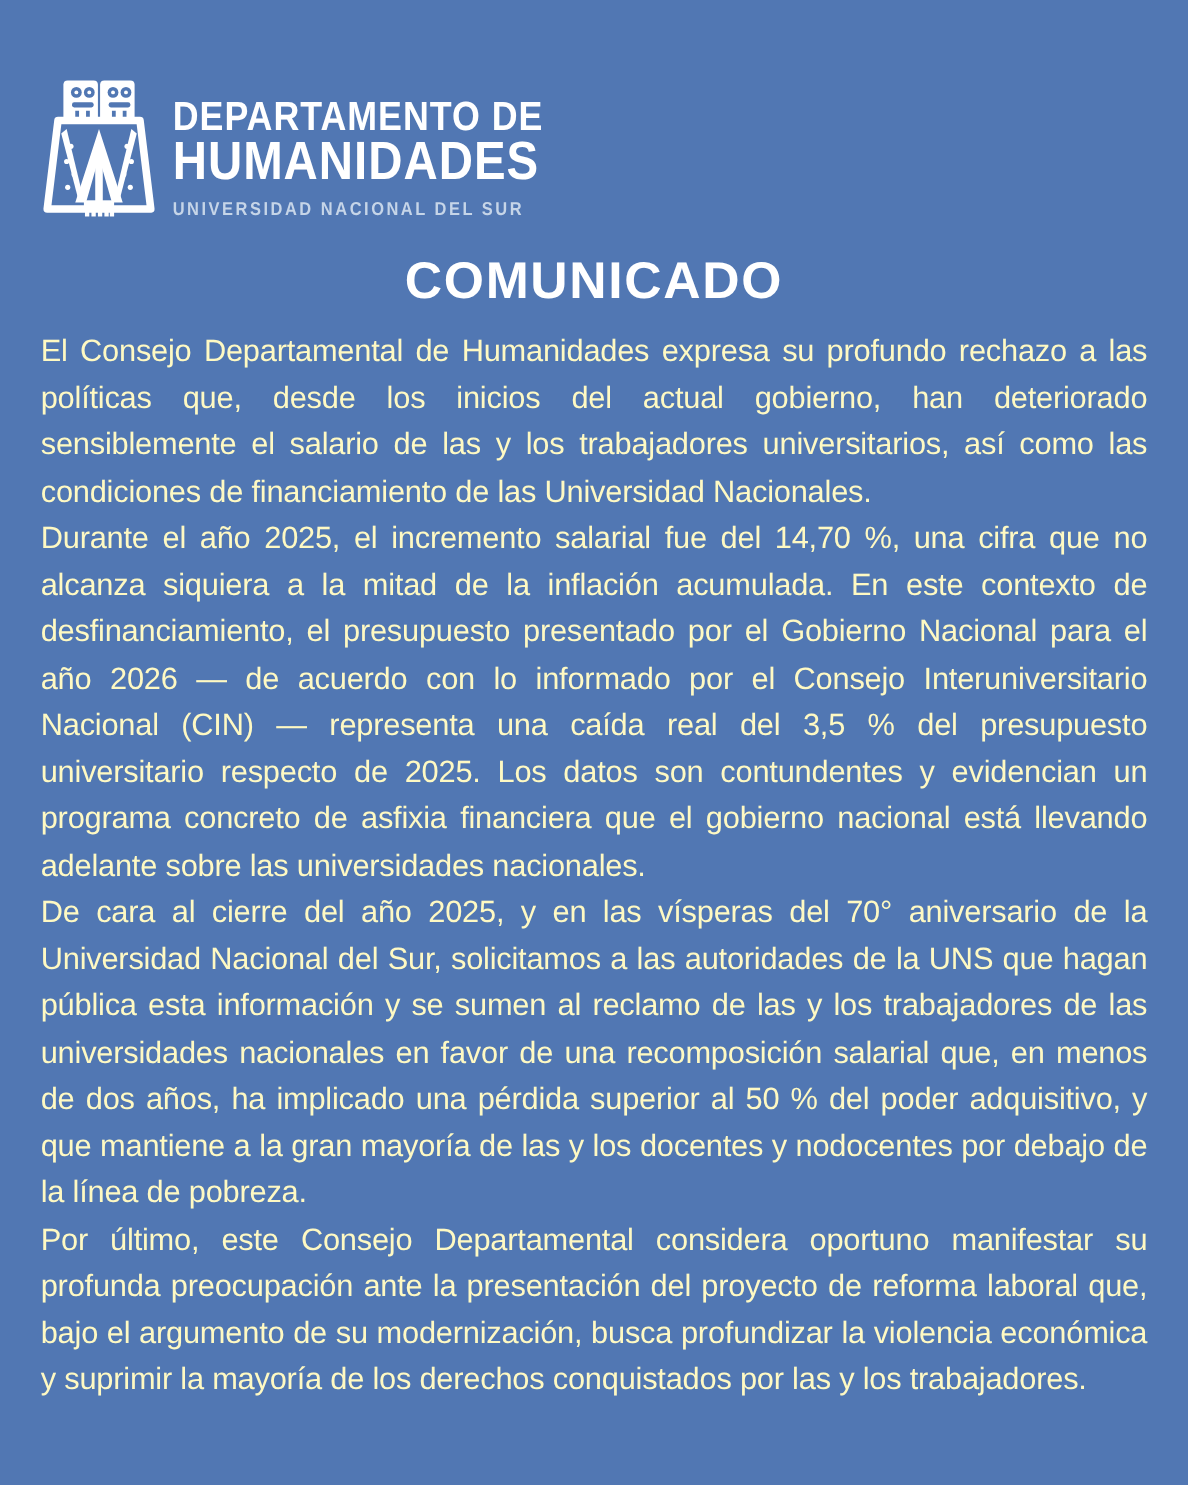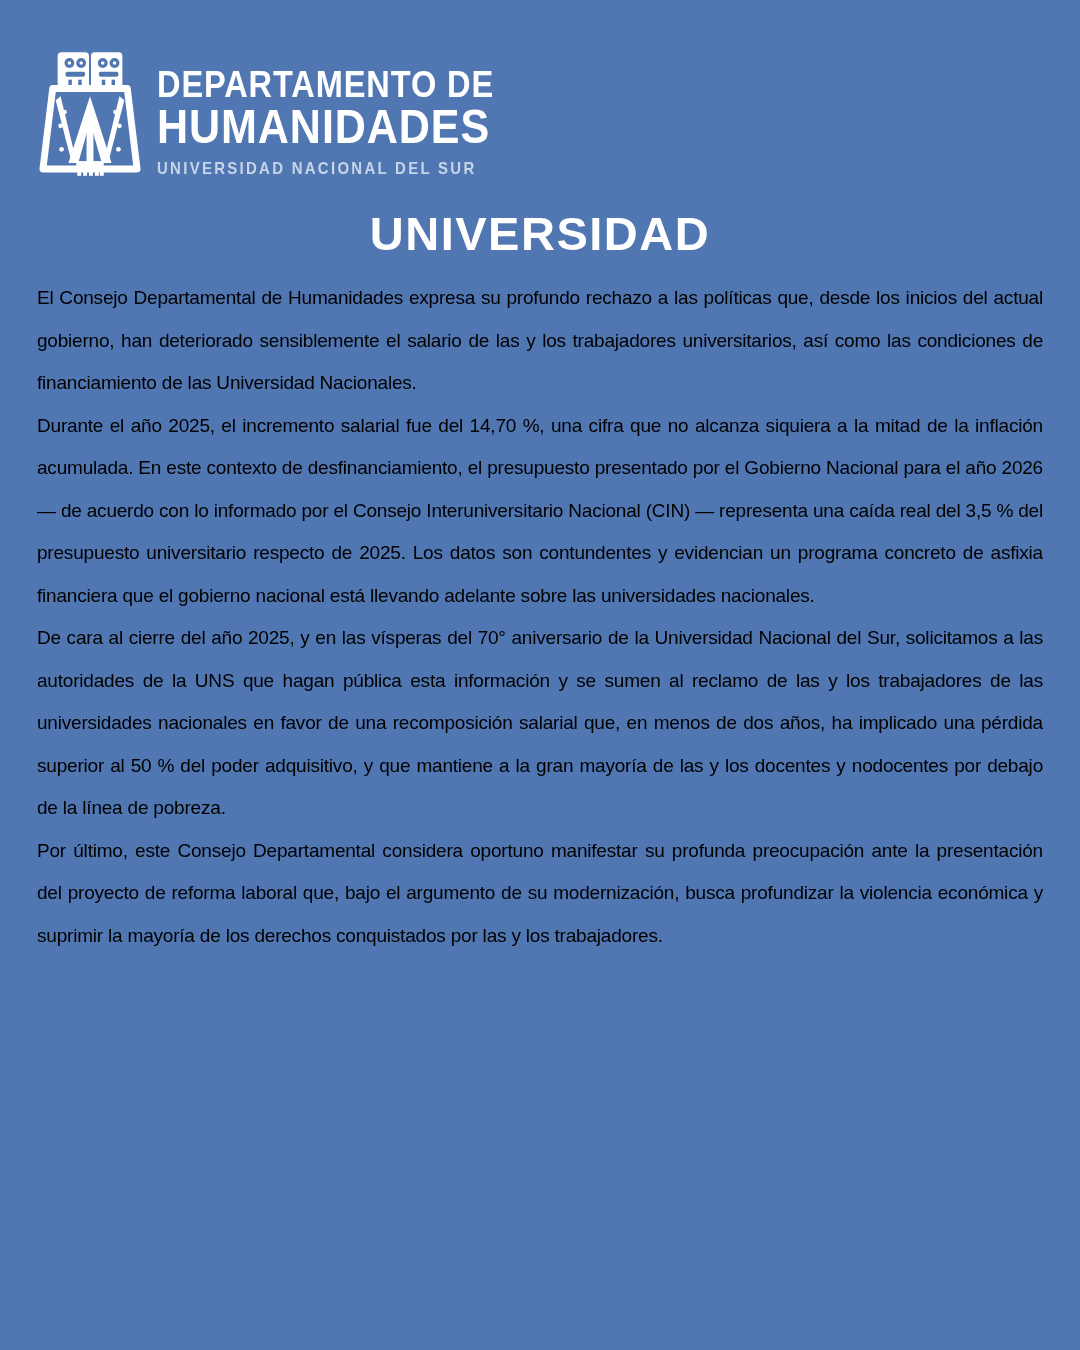--- a/index.html
+++ b/index.html
@@ -19,20 +19,21 @@
     height: 1350px;
     padding: 0 37px;
   }
   
   .logo-row {
     display: flex;
     align-items: flex-start;
     gap: 16px;
     padding-top: 50px;
     margin-left: 2px;
+    margin-top: 21px;
   }
   .logo-mark svg {
     width: 102px;
     height: 130px;
     display: block;
   }
   .wordmark {
     margin-top: 16px;
     color: #ffffff;
     transform: scaleX(0.88);
@@ -63,22 +64,22 @@
     text-align: center;
     color: #ffffff;
     font-size: 47px;
     font-weight: 800;
     letter-spacing: 1.5px;
     margin-top: 26px;
     margin-bottom: 16px;
   }
   
   .body-text {
-    color: #000000;
-    font-size: 19px;
+    color: #fef9c3;
+    font-size: 28px;
     letter-spacing: -0.2px;
     line-height: 42.5px;
     text-align: justify;
   }
   .body-text p {
     margin: 0;
   }
 </style>
 </head>
 <body>
@@ -146,21 +147,21 @@
         </g>
       </svg>
     </div>
     <div class="wordmark">
       <div class="wm-line1">DEPARTAMENTO DE</div>
       <div class="wm-line2">HUMANIDADES</div>
       <div class="wm-sub">UNIVERSIDAD NACIONAL DEL SUR</div>
     </div>
   </div>
 
-  <div class="title">UNIVERSIDAD</div>
+  <div class="title">COMUNICADO</div>
 
   <div class="body-text">
     <p>El Consejo Departamental de Humanidades expresa su profundo rechazo a las políticas que, desde los inicios del actual gobierno, han deteriorado sensiblemente el salario de las y los trabajadores universitarios, así como las condiciones de financiamiento de las Universidad Nacionales.</p>
     <p>Durante el año 2025, el incremento salarial fue del 14,70 %, una cifra que no alcanza siquiera a la mitad de la inflación acumulada. En este contexto de desfinanciamiento, el presupuesto presentado por el Gobierno Nacional para el año 2026 — de acuerdo con lo informado por el Consejo Interuniversitario Nacional (CIN) — representa una caída real del 3,5 % del presupuesto universitario respecto de 2025. Los datos son contundentes y evidencian un programa concreto de asfixia financiera que el gobierno nacional está llevando adelante sobre las universidades nacionales.</p>
     <p>De cara al cierre del año 2025, y en las vísperas del 70° aniversario de la Universidad Nacional del Sur, solicitamos a las autoridades de la UNS que hagan pública esta información y se sumen al reclamo de las y los trabajadores de las universidades nacionales en favor de una recomposición salarial que, en menos de dos años, ha implicado una pérdida superior al 50 % del poder adquisitivo, y que mantiene a la gran mayoría de las y los docentes y nodocentes por debajo de la línea de pobreza.</p>
     <p>Por último, este Consejo Departamental considera oportuno manifestar su profunda preocupación ante la presentación del proyecto de reforma laboral que, bajo el argumento de su modernización, busca profundizar la violencia económica y suprimir la mayoría de los derechos conquistados por las y los trabajadores.</p>
   </div>
 
 </div>
 

